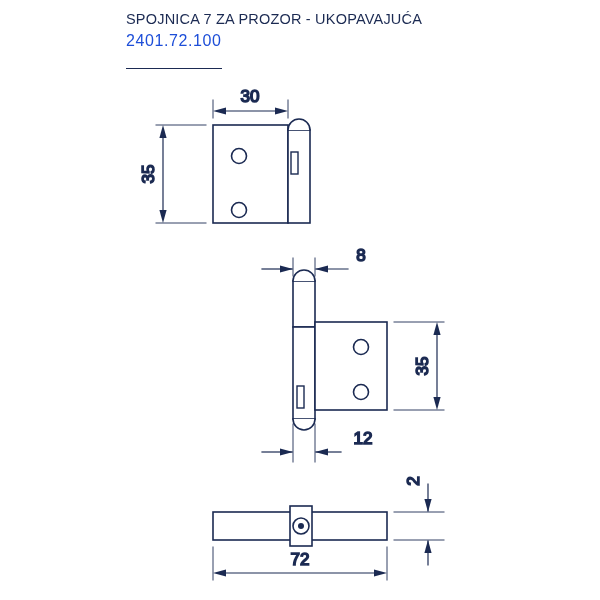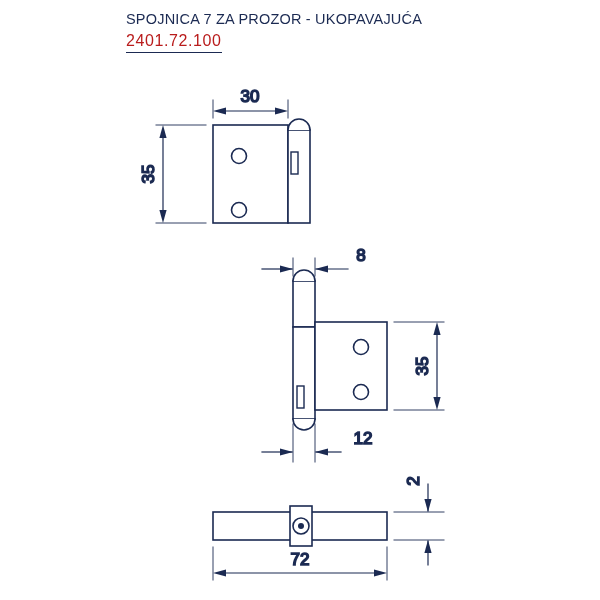--- a/index.html
+++ b/index.html
@@ -19,24 +19,24 @@
   }
   .title-line1{
     font-size:14.5px;
     letter-spacing:0.2px;
     color:#1b2a52;
     white-space:nowrap;
   }
   .title-line2{
     font-size:16px;
     letter-spacing:0.6px;
-    color:#b91c1c;
+    color:#1d4ed8;
     display:inline-block;
     border-bottom:1.6px solid #1b2a52;
-    padding-bottom:1px;
+    padding-bottom:17px;
     margin-top:3px;
   }
   svg{position:absolute;left:0;top:0;}
   .dimtext{
     font-family:"Liberation Sans", sans-serif;
     font-size:17px;
     fill:#1b2a52;
   }
 </style>
 </head>

